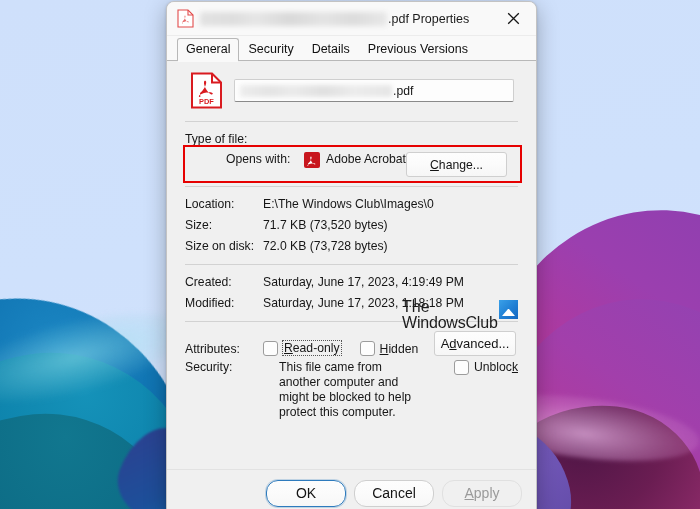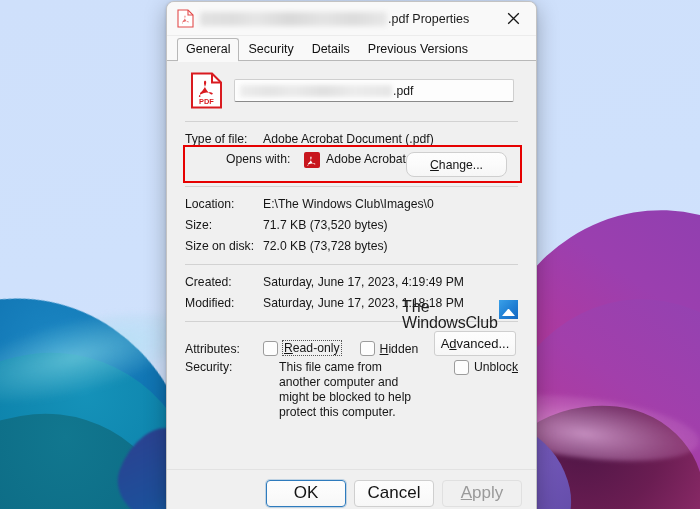--- a/index.html
+++ b/index.html
@@ -348,21 +348,21 @@
     height: 16px;
     flex: none;
     margin-right: 6px;
   }
   .change-btn {
     margin-left: auto;
     width: 110px;
     height: 23px;
     background: linear-gradient(180deg,#fdfdfd 0%,#fbfbfb 50%,#f6f6f6 100%);
     border: 1px solid #cfcfcf;
-    border-radius: 8px;
+    border-radius: 3px;
     font-size: 12.2px;
     color: #141414;
     display: flex;
     align-items: center;
     justify-content: center;
     cursor: default;
     margin-right: 2px;
   }
   .u { text-decoration: underline; }
 
@@ -465,22 +465,22 @@
     border-top: 1px solid #e2e2e2;
     display: flex;
     align-items: center;
     justify-content: flex-end;
     gap: 8px;
     padding-right: 14px;
   }
   .btn {
     width: 78px;
     height: 25px;
-    border-radius: 4px;
-    font-size: 17px;
+    border-radius: 12px;
+    font-size: 14px;
     display: flex;
     align-items: center;
     justify-content: center;
     cursor: default;
     background: linear-gradient(180deg,#fdfdfd 0%,#fbfbfb 50%,#f7f7f7 100%);
     border: 1px solid #cfcfcf;
     color: #141414;
   }
   .btn.primary {
     border: 1px solid #2e7bbd;
@@ -549,21 +549,20 @@
           <div class="name-blur"></div>
           <span class="name-ext">.pdf</span>
         </div>
       </div>
 
       <div class="hr"></div>
 
       <div class="rowgroup">
         <div class="info-row">
           <span class="info-label">Type of file:</span>
-          <span class="info-value">Adobe Acrobat Document (.pdf)</span>
         </div>
 
         <div class="opens-wrap">
           <div class="highlight-box"></div>
           <div class="opens-row">
             <span class="info-label">Opens with:</span>
             <svg class="acrobat-badge" viewBox="0 0 16 16">
               <rect x="0" y="0" width="16" height="16" rx="2" fill="#c8161d"></rect>
               <path d="M4 11.6 c2-1.6 3.6-4.4 3.6-6.2 c0-1.1-1.1-1.2-1.3-.2 c-.3 1.9 1.9 6.2 3.9 7.1 c1 .5 1.7-.6.7-.9 c-1.8-.7-5.5.3-7.1 1.3 c-.9.6-.4 1.5.5 1 z" fill="#ffffff"></path>
             </svg>

